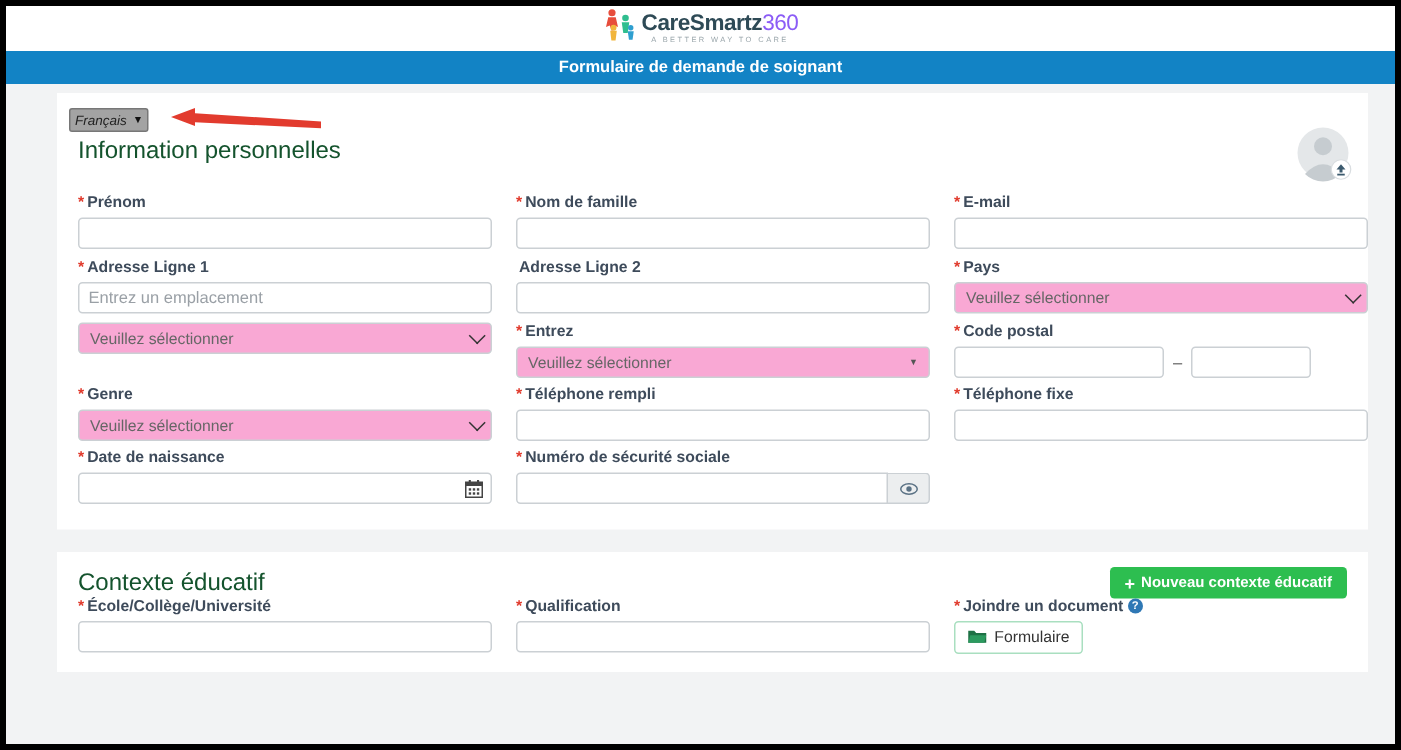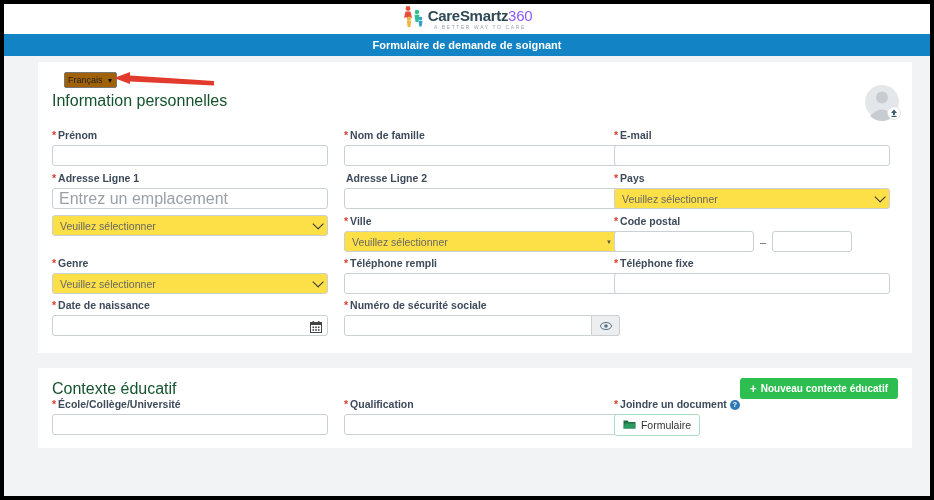--- a/index.html
+++ b/index.html
@@ -25,40 +25,40 @@
 
   
   .card { position:absolute; left:34px; width:874px; background:#fff; }
   .card1 { top:58px; height:291px; }
   .card2 { top:364px; height:80px;text-decoration:underline; }
   .card3 { top:458px; height:34px; }
 
   .section-title { position:absolute; font-size:16px; color:#14532d; }
 
   
-  .lang-select { position:absolute; left:26px; top:10px; height:16px; font-size:9px; color:#222;
-                 border:1px solid #777; background:#a16207; border-radius:2px; padding:0 3px;
-                 display:flex; align-items:center; gap:4px; cursor:pointer; }
+  .lang-select { position:absolute; left:8px; top:10px; height:16px; font-size:9px; color:#222;
+                 border:1px solid #777; background:#a3a3a3; border-radius:2px; padding:0 3px;
+                 display:flex; align-items:center; gap:4px; cursor:pointer;font-style:italic; }
   .lang-caret { font-size:7px; color:#111; }
   .red-arrow { position:absolute; left:76px; top:10px; width:100px; height:16px; }
 
   
   .avatar-wrap { position:absolute; right:10px; top:22px; width:38px; height:38px; }
 
   
   .field { position:absolute; width:276px; }
-  .col1 { left:14px; } .col2 { left:306px; } .col3 { left:576px; }
+  .col1 { left:14px; } .col2 { left:306px; } .col3 { left:598px; }
   .r1 { top:67px; } .r2 { top:110px; } .r3 { top:153px; } .r4 { top:195px; } .r5 { top:237px; }
   .lbl { font-size:10.5px; font-weight:bold; color:#3e4b5b; display:block; margin-bottom:4px;
          white-space:nowrap; }
   .req { color:#e0392b; margin-right:2px; font-weight:bold; }
   .inp { width:100%; height:21px; border:1px solid #cbd0d4; border-radius:3px; background:#fff;
-         font-size:16px; color:#555; padding:0 6px; font-family:"Liberation Sans",sans-serif; outline:none; }
+         font-size:11px; color:#555; padding:0 6px; font-family:"Liberation Sans",sans-serif; outline:none; }
   .inp::placeholder { color:#9aa0a6; opacity:1; }
-  .sel { width:100%; height:21px; border:1px solid #cbd0d4; border-radius:3px; background:#fde047;
+  .sel { width:100%; height:21px; border:1px solid #cbd0d4; border-radius:3px; background:#f9a8d4;
          display:flex; align-items:center; justify-content:space-between; padding:0 7px;
          font-size:10.5px; color:#666; cursor:pointer; }
   .chev { width:8px; height:8px; border-right:1.6px solid #333; border-bottom:1.6px solid #333;
           transform:rotate(45deg) translateY(-3px); }
   .tri { font-size:6px; color:#555; }
 
   .zip-row { display:flex; align-items:center; gap:6px; }
   .zip1 { width:140px; } .zip2 { width:80px; }
   .zip-dash { color:#555; font-size:11px; }
 
@@ -173,21 +173,21 @@
       </div>
     </div>
 
     <div class="field col1 r3">
       <div class="sel">
         <span>Veuillez sélectionner</span>
         <span class="chev"></span>
       </div>
     </div>
     <div class="field col2 r3">
-      <span class="lbl"><span class="req">*</span><span>Ville</span></span>
+      <span class="lbl"><span class="req">*</span><span>Entrez</span></span>
       <div class="sel">
         <span>Veuillez sélectionner</span>
         <span class="tri">▼</span>
       </div>
     </div>
     <div class="field col3 r3">
       <span class="lbl"><span class="req">*</span><span>Code postal</span></span>
       <div class="zip-row">
         <input class="inp zip1" type="text" style="">
         <span class="zip-dash">–</span>

